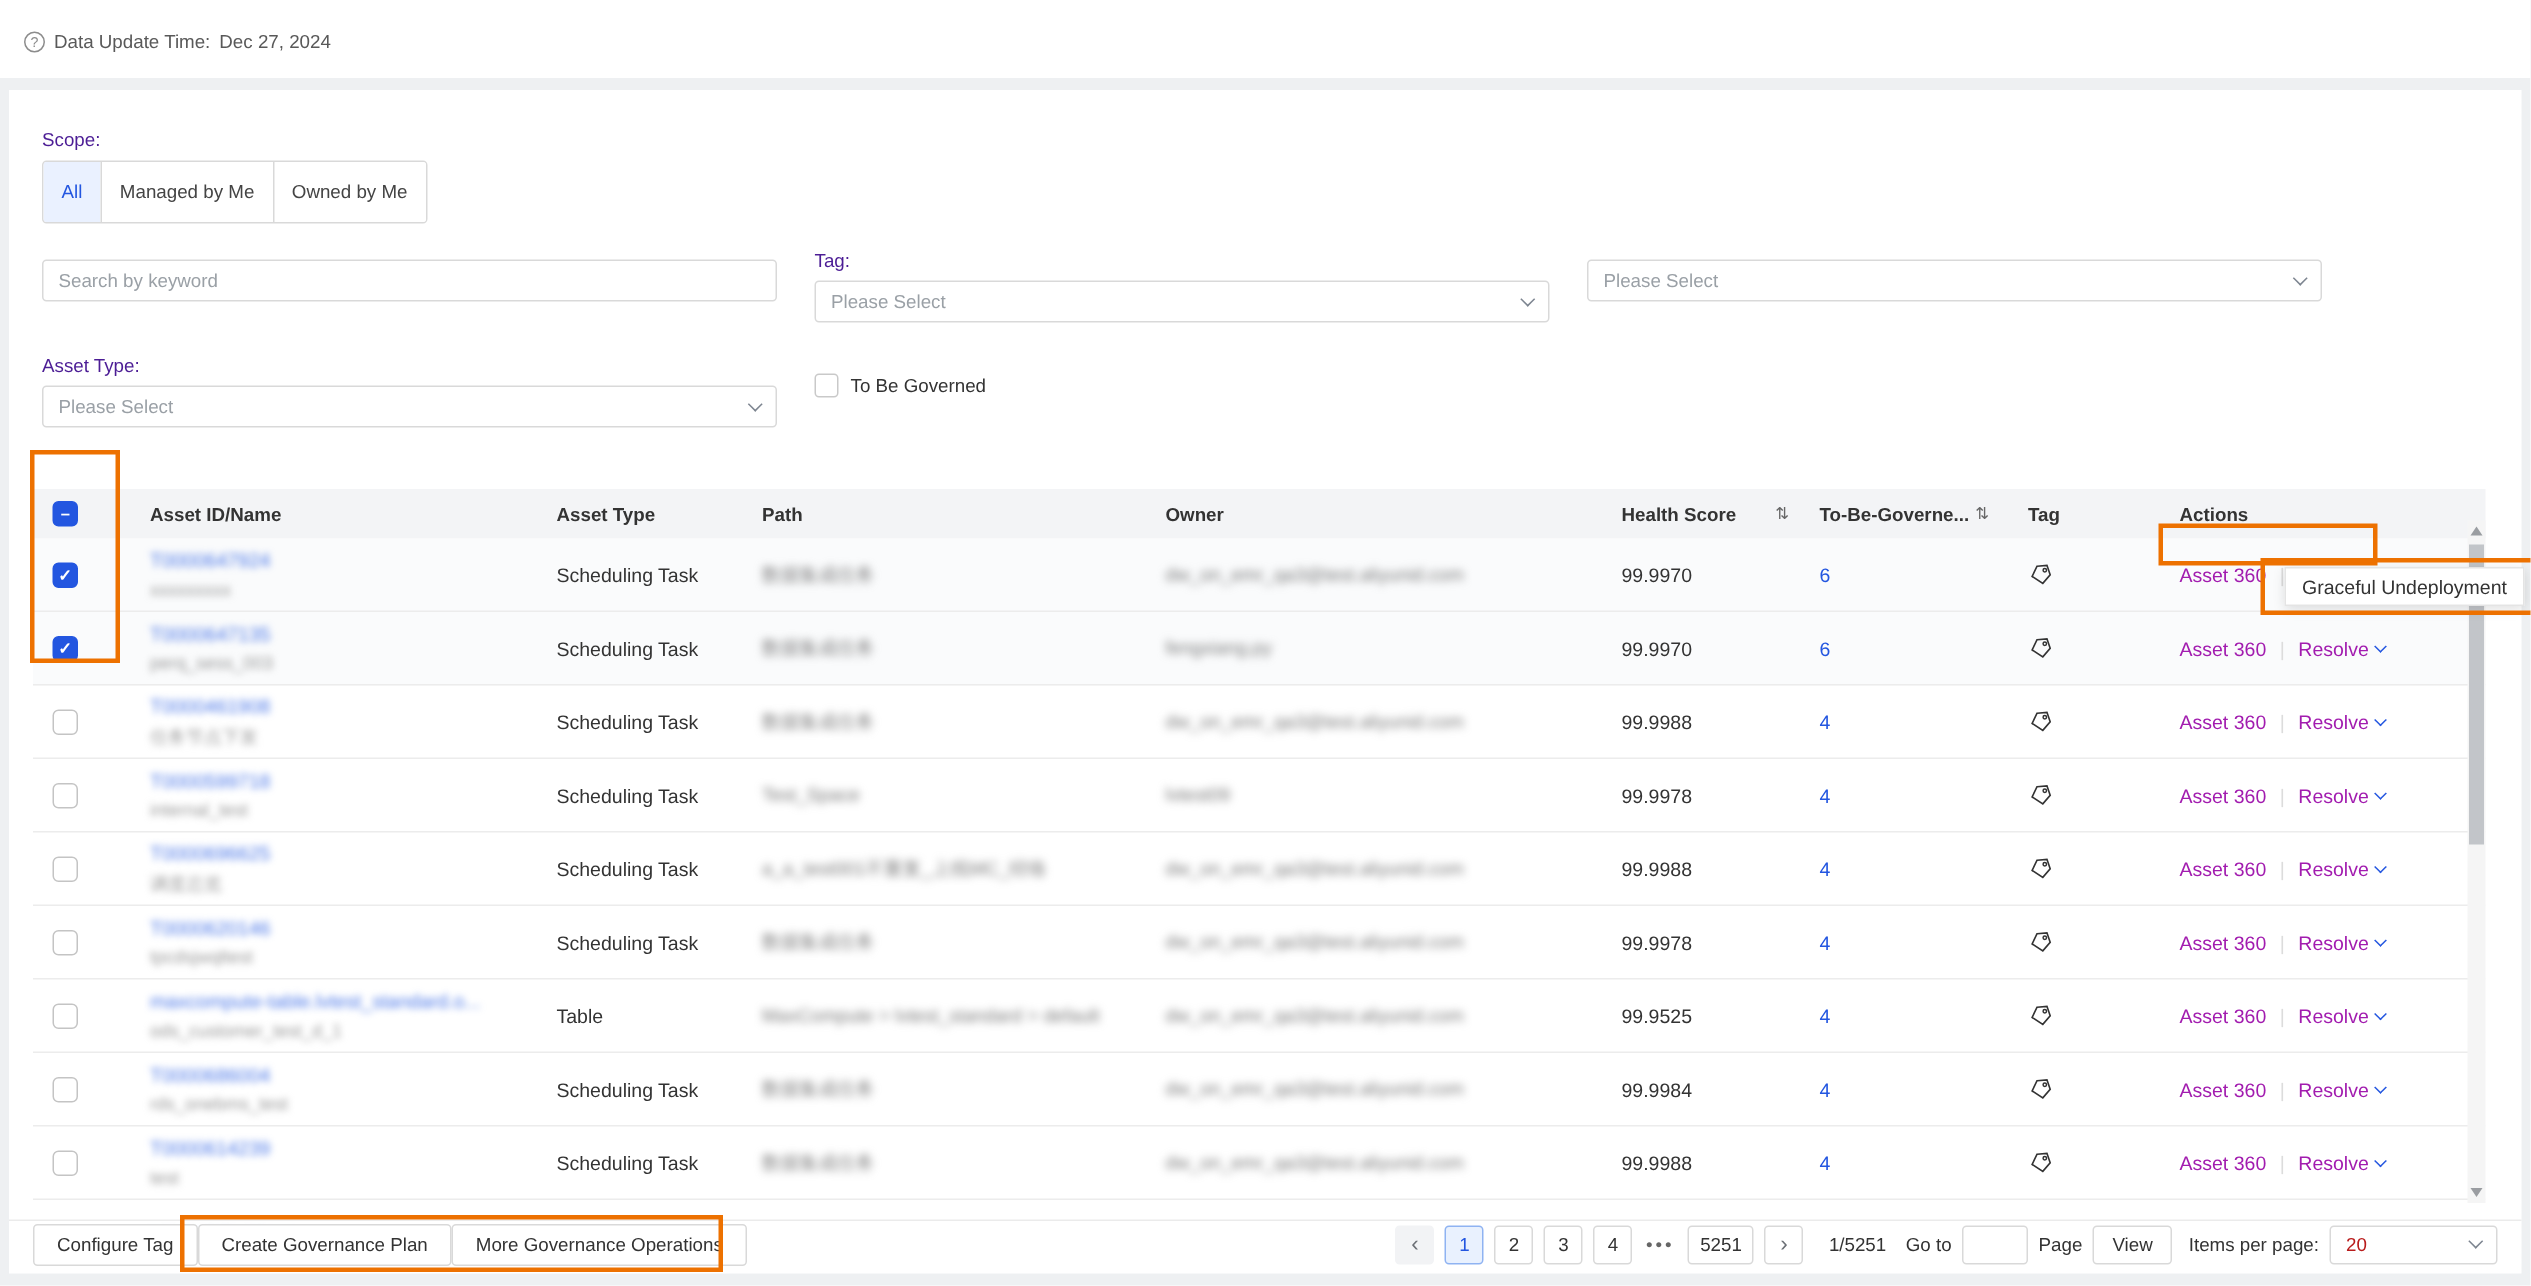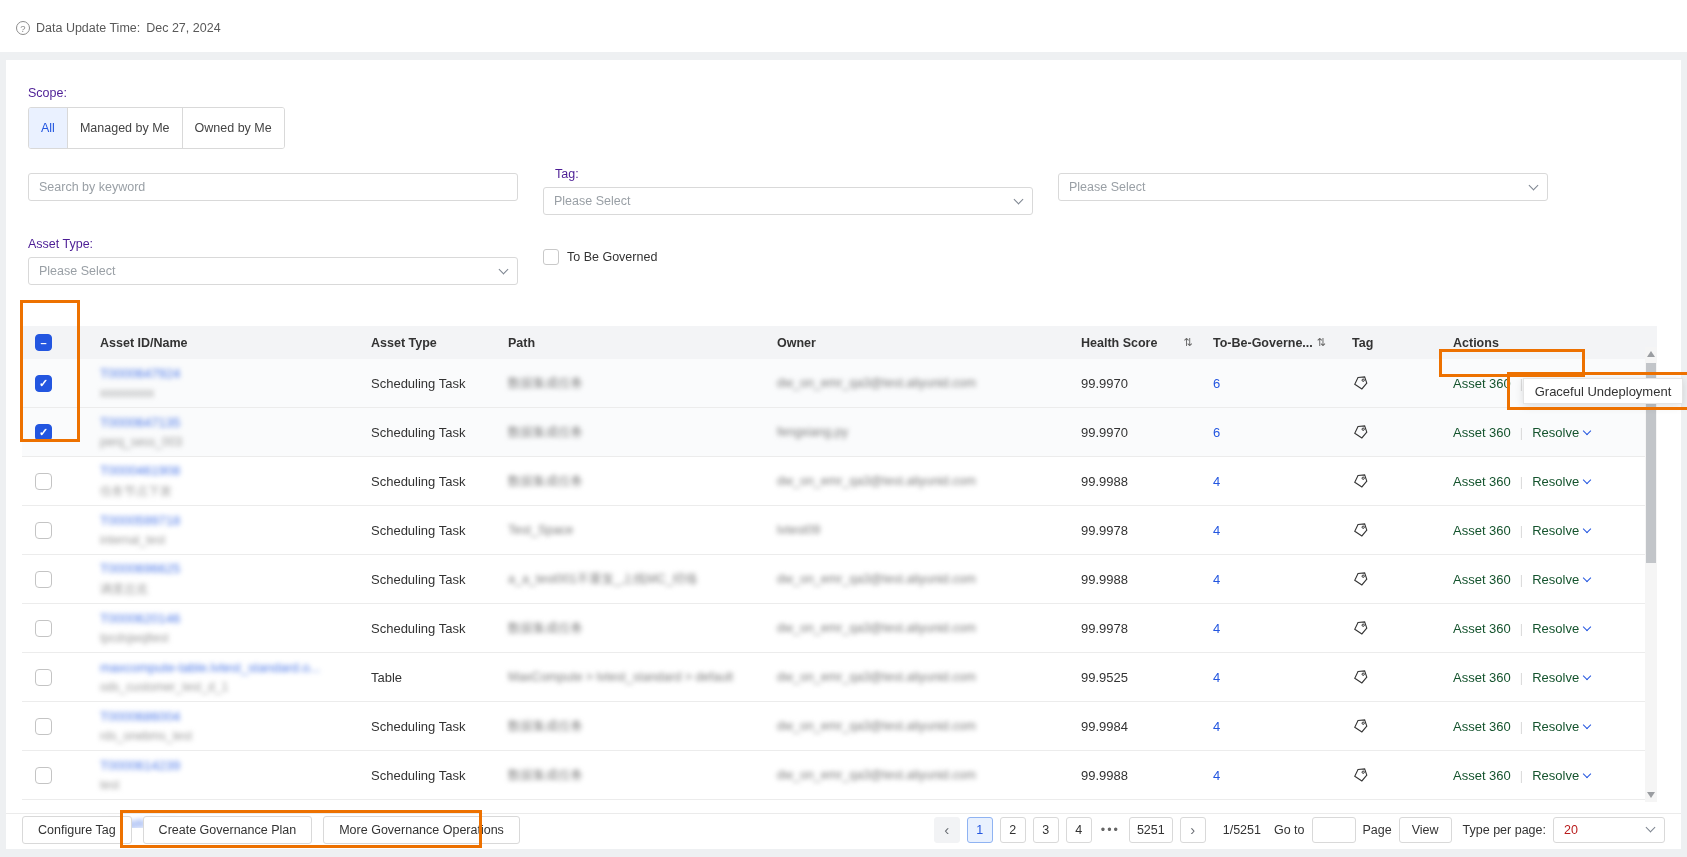--- a/index.html
+++ b/index.html
@@ -55,21 +55,21 @@
   .cbox { width:17px; height:17px; border-radius:4px; border:1px solid #c4c4c4; background:#fff;
           display:flex; align-items:center; justify-content:center; cursor:pointer; }
   .cbox.on { background:#2356e0; border-color:#2356e0; color:#fff; font-size:11px; font-weight:700; }
   .cell-id { padding-left:20px; flex-direction:column; align-items:flex-start; justify-content:center; gap:5px; }
   .idlink { font-size:13px; color:#4d79e8; filter:blur(2.5px); white-space:nowrap; cursor:pointer; }
   .idname { font-size:12px; color:#9a9a9a; filter:blur(2.5px); white-space:nowrap; }
   .blurtxt { filter:blur(2.7px); color:#7a7a7a; font-size:12.5px; white-space:nowrap; overflow:hidden; }
   .health { color:#333; }
   .govlink { color:#2356e0; cursor:pointer; }
   .tagic { cursor:pointer; display:flex; }
-  .act-link { color:#14532d; cursor:pointer; white-space:nowrap; display:flex; align-items:center; gap:5px; }
+  .act-link { color:#a21caf; cursor:pointer; white-space:nowrap; display:flex; align-items:center; gap:5px; }
   .act-div { color:#dcdcdc; margin:0 9px; }
   .act-caret { width:6px; height:6px; border-right:1.4px solid #2356e0; border-bottom:1.4px solid #2356e0;
                transform:rotate(45deg); margin-top:-3px; }
   
   .vscroll { position:absolute; left:1639px; top:287px; width:12px; height:455px; background:#f5f5f5; }
   .varrow { position:absolute; left:0; width:12px; height:14px; display:flex; align-items:center; justify-content:center; }
   .tri-up { width:0; height:0; border-left:4px solid transparent; border-right:4px solid transparent; border-bottom:6px solid #9a9da1; }
   .tri-dn { width:0; height:0; border-left:4px solid transparent; border-right:4px solid transparent; border-top:6px solid #9a9da1; }
   .vthumb { position:absolute; left:1px; top:16px; width:10px; height:200px; background:#c2c5c9; }
   
@@ -77,21 +77,21 @@
   .hl-checkcol { left:14px; top:240px; width:60px; height:142px; }
   .hl-actions { left:1433px; top:289px; width:146px; height:28px; }
   .hl-popup { left:1501px; top:312px; width:186px; height:38px; }
   .hl-footer { left:114px; top:750px; width:362px; height:38px; }
   .resolve-popup { position:absolute; left:1517px; top:318px; width:160px; height:26px; background:#fff;
         border:1px solid #e4e4e4; box-shadow:0 2px 8px rgba(0,0,0,.13); z-index:5;
         display:flex; align-items:center; justify-content:center; font-size:13px; color:#333; cursor:pointer; }
   
   .cfooter { position:absolute; bottom:0; left:0; width:1675px; height:36px; border-top:1px solid #ebebeb;
              display:flex; align-items:center; justify-content:space-between; padding:0 16px 4px 16px; }
-  .fbtns { display:flex; gap:11px; }
+  .fbtns { display:flex; }
   .btn { height:28px; border:1px solid #d9d9d9; border-radius:3px; background:#fff; padding:0 15px;
          font-size:12.5px; color:#333; display:flex; align-items:center; cursor:pointer; white-space:nowrap; }
   .pager { display:flex; align-items:center; gap:7px; font-size:12.5px; color:#333; }
   .pbox { min-width:26px; height:26px; border:1px solid #d9d9d9; border-radius:3px; background:#fff;
           display:flex; align-items:center; justify-content:center; padding:0 7px; cursor:pointer; font-size:12.5px; }
   .pbox.active { background:#e9f1fe; border-color:#8fb3f2; color:#2356e0; }
   .pbox.prev { background:#f2f3f5; border-color:#f2f3f5; color:#a4a7ac; }
   .pdots { color:#666; letter-spacing:2px; padding:0 2px; }
   .parrow { font-size:15px; line-height:1; color:#6b6f75; }
   .goto-input { width:44px; height:26px; border:1px solid #d9d9d9; border-radius:3px; outline:none;
@@ -122,21 +122,21 @@
       </div>
   </div>
 
   <div class="frow frow1">
     <div class="fcol">
       <div class="finput">
         <input placeholder="Search by keyword" style="">
       </div>
     </div>
     <div class="fcol">
-      <div class="flabel" style="margin-left:12px">Tag:</div>
+      <div class="flabel" style="margin-left:0">Tag:</div>
       <div class="fselect">
         <span>Please Select</span>
         <span class="caret"></span>
       </div>
     </div>
     <div class="fcol">
       <div class="fselect">
         <span>Please Select</span>
         <span class="caret"></span>
       </div>
@@ -531,20 +531,20 @@
       <span class="pdots">•••</span>
       <span class="pbox">5251</span>
       <span class="pbox">
           <span class="parrow">›</span>
         </span>
       <span class="ptext" style="margin:0 6px 0 10px">1/5251</span>
       <span class="ptext">Go to</span>
       <input class="goto-input" value="" style="">
       <span class="ptext">Page</span>
       <span class="btn" style="height:26px;padding:0 12px">View</span>
-      <span class="ptext" style="margin-left:4px">Type per page:</span>
+      <span class="ptext" style="margin-left:4px">Items per page:</span>
       <span class="items-select">
         <span>20</span>
         <span class="caret"></span>
       </span>
     </div>
   </div>
 </div>
 
 </body></html>

